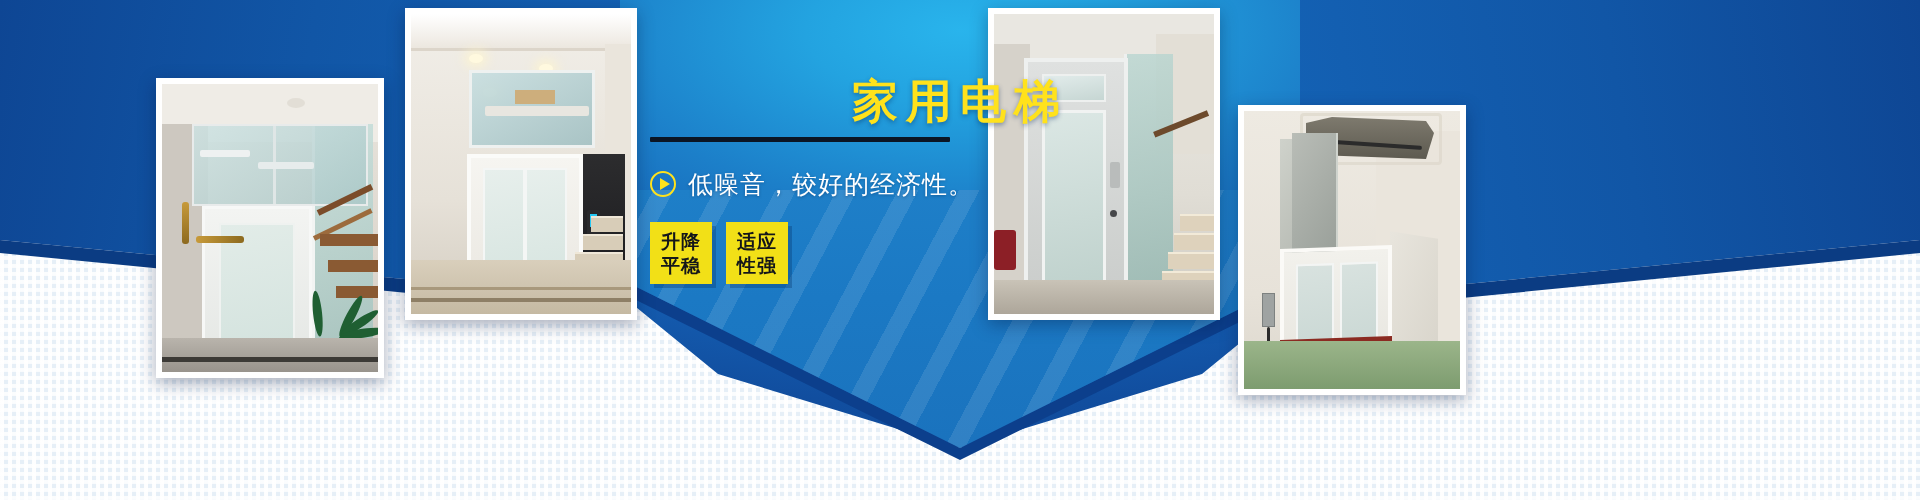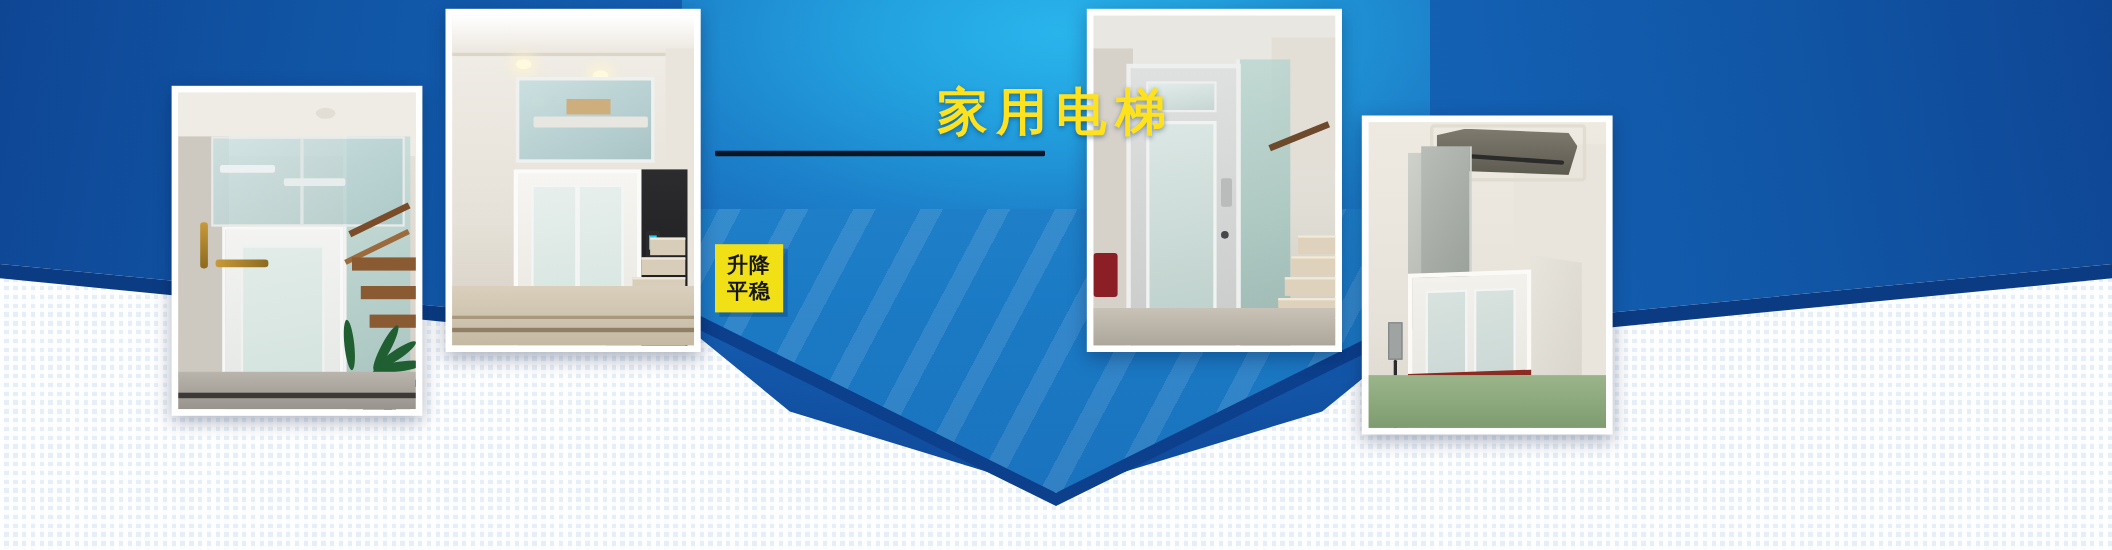--- a/index.html
+++ b/index.html
@@ -361,22 +361,32 @@
         <div class="green"></div>
       </div>
     </div>
   </div>
 
   <div class="content">
 
     <div class="title">家用电梯</div>
     <div class="rule"></div>
 
+    <div class="tagline">
+      <span class="bullet">
+        <span class="tri"></span>
+      </span>
+      <span class="tagline-text">低噪音，较好的经济性。</span>
+    </div>
 
     <div class="badges">
       <div class="badge">
         <span>升降</span>
         <span>平稳</span>
       </div>
+      <div class="badge">
+        <span>适应</span>
+        <span>性强</span>
+      </div>
     </div>
 
   </div>
 </div>
 
 </body></html>

